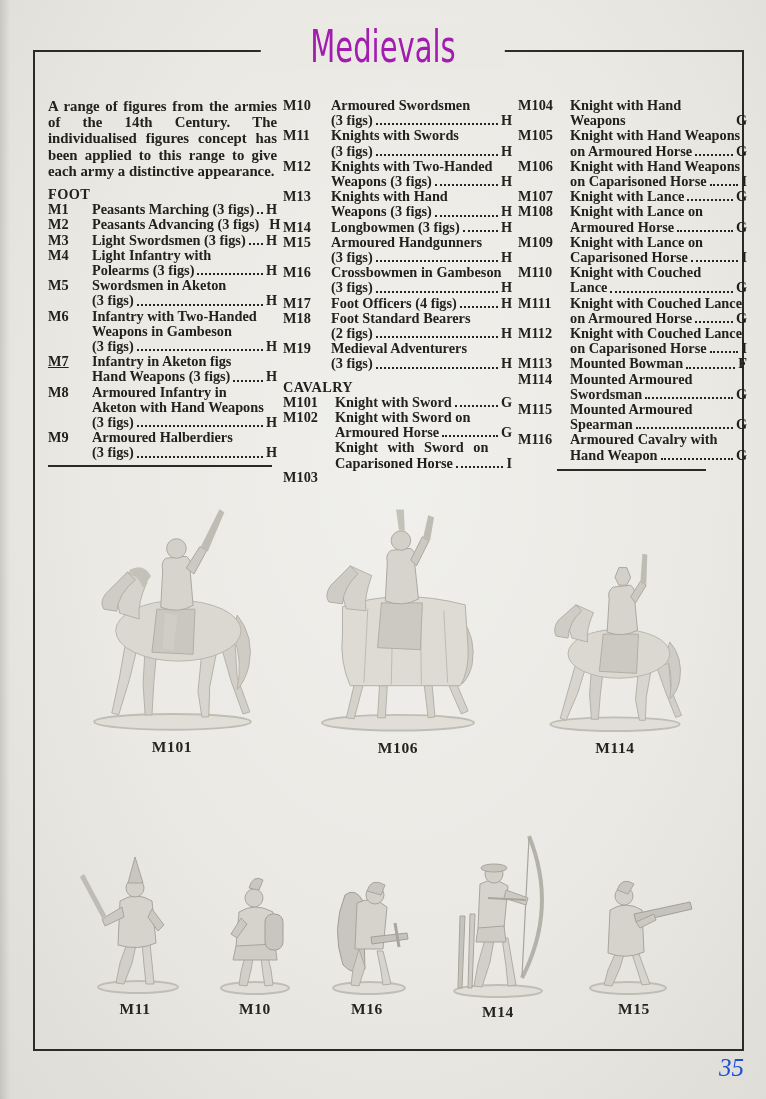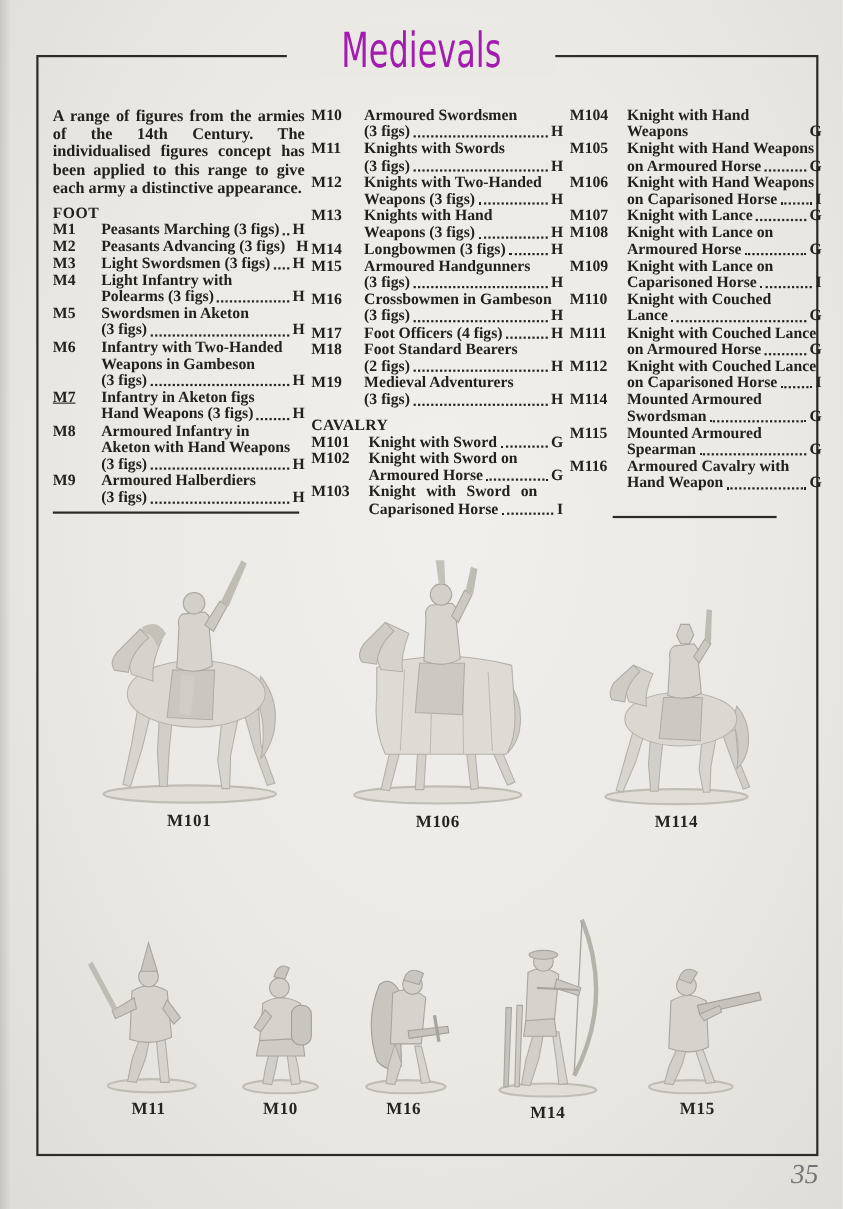--- a/index.html
+++ b/index.html
@@ -36,21 +36,21 @@
   
   .rule{position:absolute;border-top:2px solid #2b2a26;z-index:2;}
   .rule-left{left:48px;top:465px;width:224px;}
   .rule-right{left:557px;top:469px;width:149px;}
   
   .pg{position:absolute;text-align:center;z-index:2;}
   .photo-cap{font-weight:bold;font-size:15.5px;letter-spacing:.6px;color:#26241f;margin-top:5px;
              font-family:"Liberation Serif","DejaVu Serif",serif;}
   .pg svg{display:block;margin:0 auto;}
   
-  .pagenum{position:absolute;right:22px;top:1054px;font-style:italic;font-size:25px;color:#737373;z-index:2;}
+  .pagenum{position:absolute;right:22px;top:1054px;font-style:italic;font-size:25px;color:#1d4ed8;z-index:2;}
 </style>
 </head>
 <body>
 
 <div id="page">
 
   <div class="frame"></div>
 
   <div class="title"><span class="squeeze">Medievals</span></div>
 
@@ -316,21 +316,21 @@
               <span class="lt">Knight with Sword on</span>
             </div>
             <div class="cl">
               <span class="lt">Armoured Horse</span>
               <span class="leader dots"></span>
               <span class="price">G</span>
             </div>
           </div>
         </div>
         <div class="entry">
-          <span class="code" style="width: 52px;">M103</span>
+          <span class="code" style="width: 52px; margin-top: 30px;">M103</span>
           <div class="elines">
             <div class="cl ws">
               <span class="lt">Knight with Sword on</span>
             </div>
             <div class="cl">
               <span class="lt">Caparisoned Horse</span>
               <span class="leader dots"></span>
               <span class="price">I</span>
             </div>
           </div>
@@ -441,20 +441,30 @@
         <div class="entry">
           <span class="code" style="width: 52px;">M112</span>
           <div class="elines">
             <div class="cl">
               <span class="lt">Knight with Couched Lance</span>
             </div>
             <div class="cl">
               <span class="lt">on Caparisoned Horse</span>
               <span class="leader dots"></span>
               <span class="price">I</span>
+            </div>
+          </div>
+        </div>
+        <div class="entry">
+          <span class="code" style="width: 52px;">M113</span>
+          <div class="elines">
+            <div class="cl">
+              <span class="lt">Mounted Bowman</span>
+              <span class="leader dots"></span>
+              <span class="price">F</span>
             </div>
           </div>
         </div>
         <div class="entry">
           <span class="code" style="width: 52px;">M114</span>
           <div class="elines">
             <div class="cl">
               <span class="lt">Mounted Armoured</span>
             </div>
             <div class="cl">

